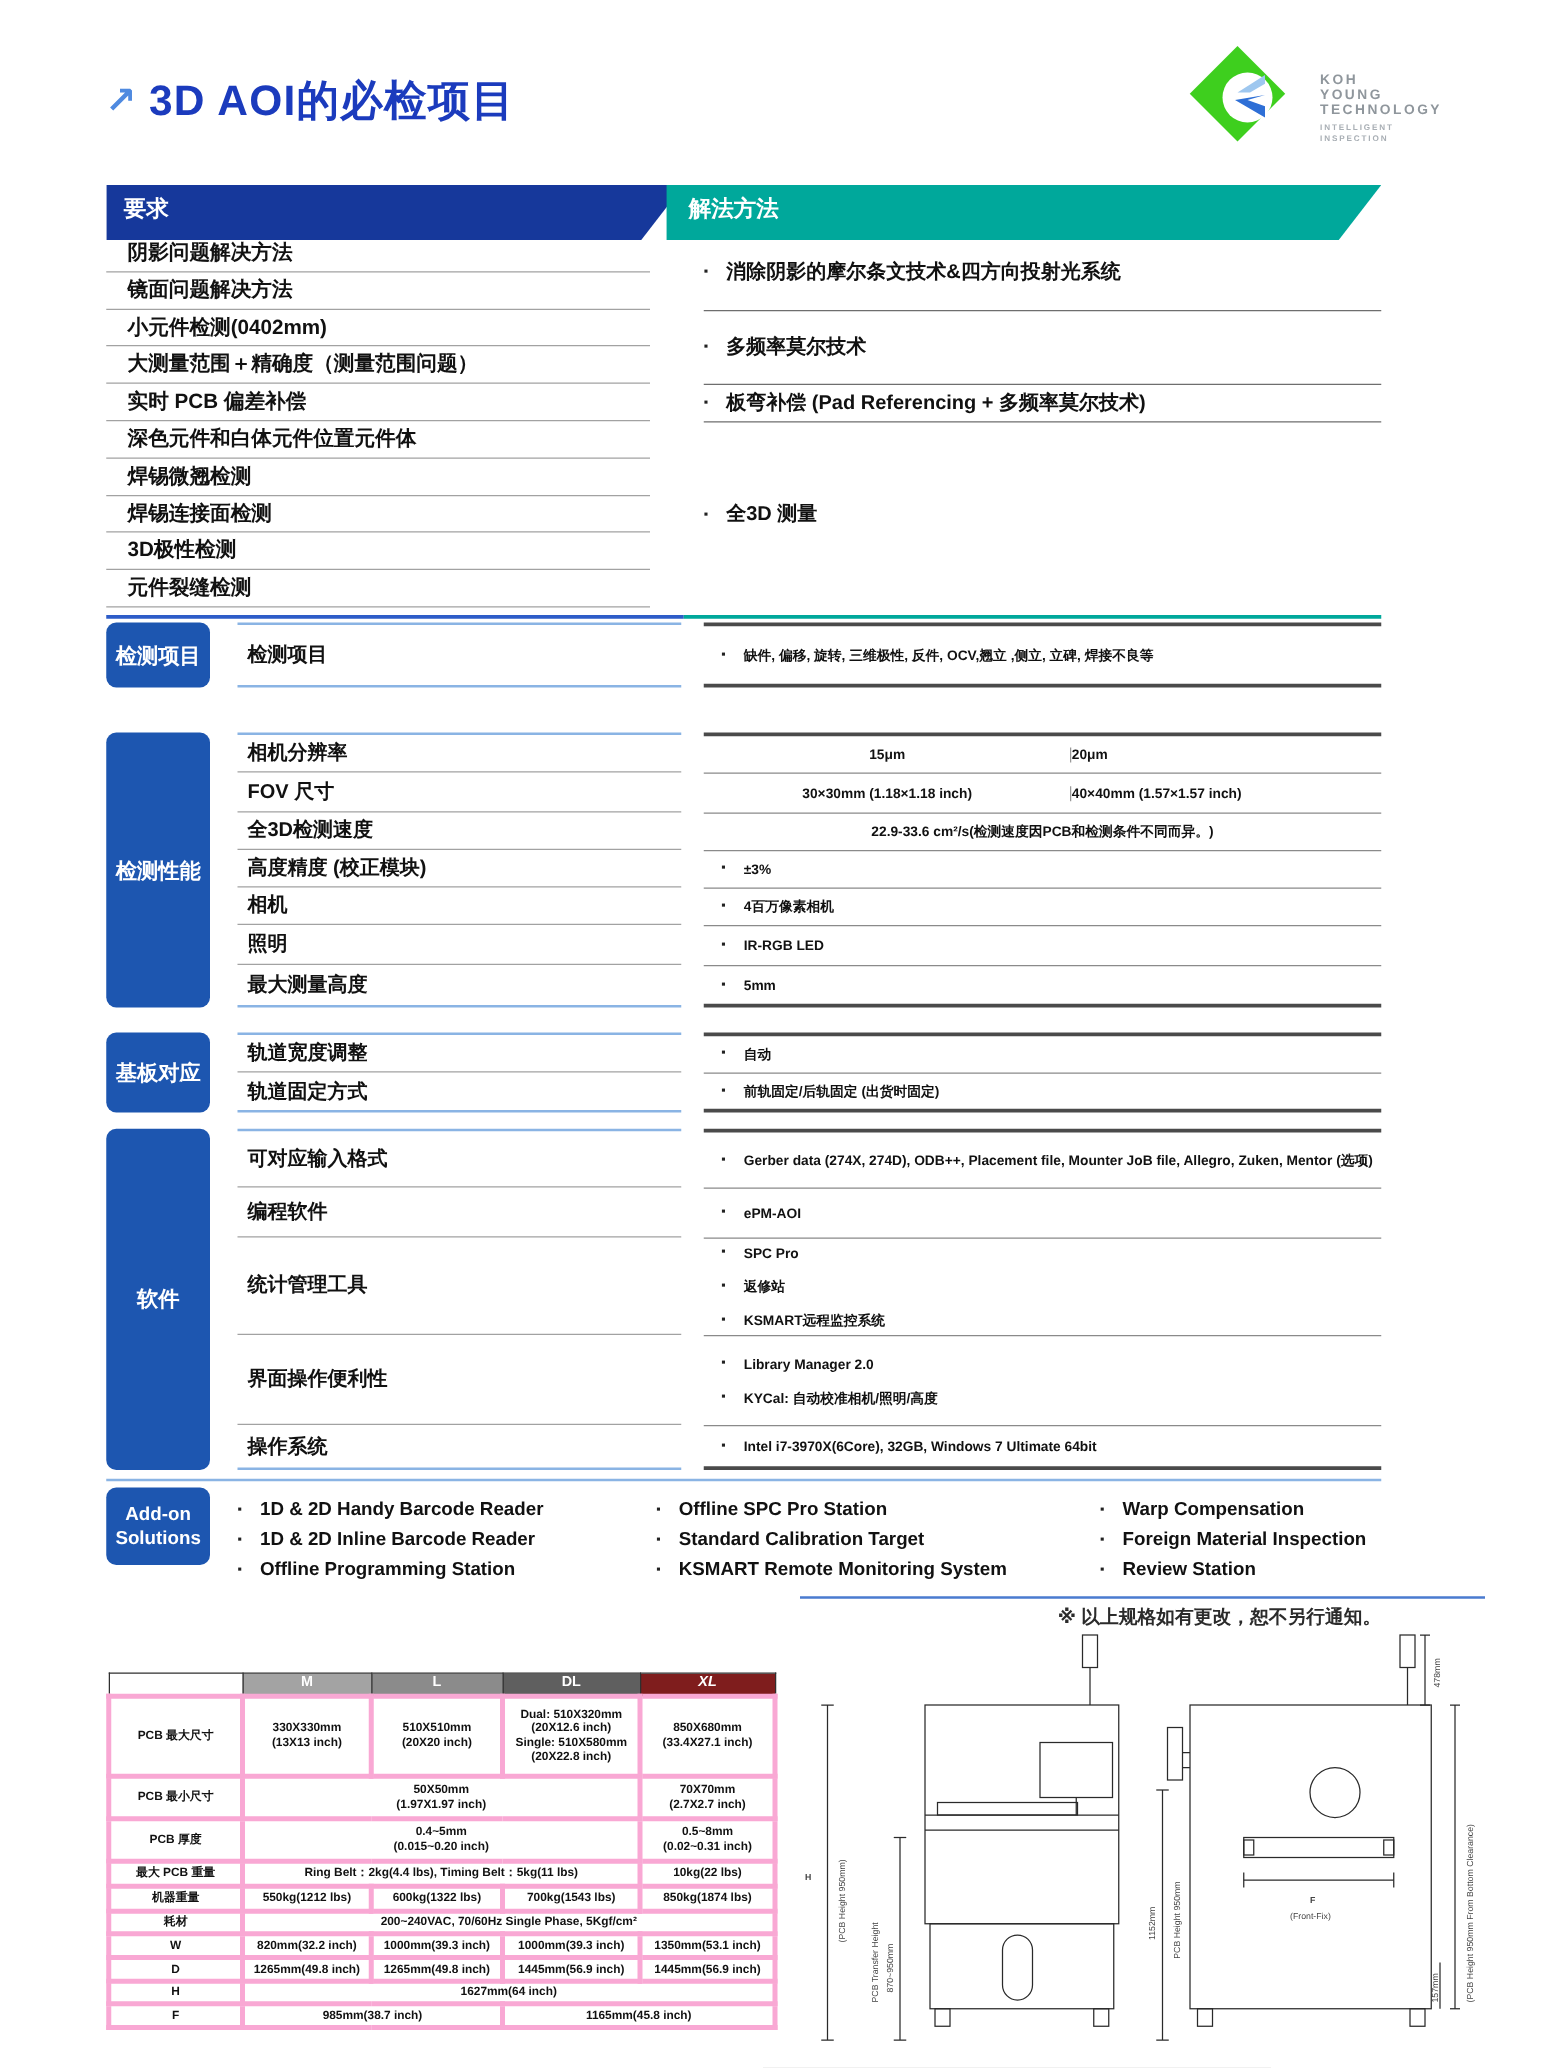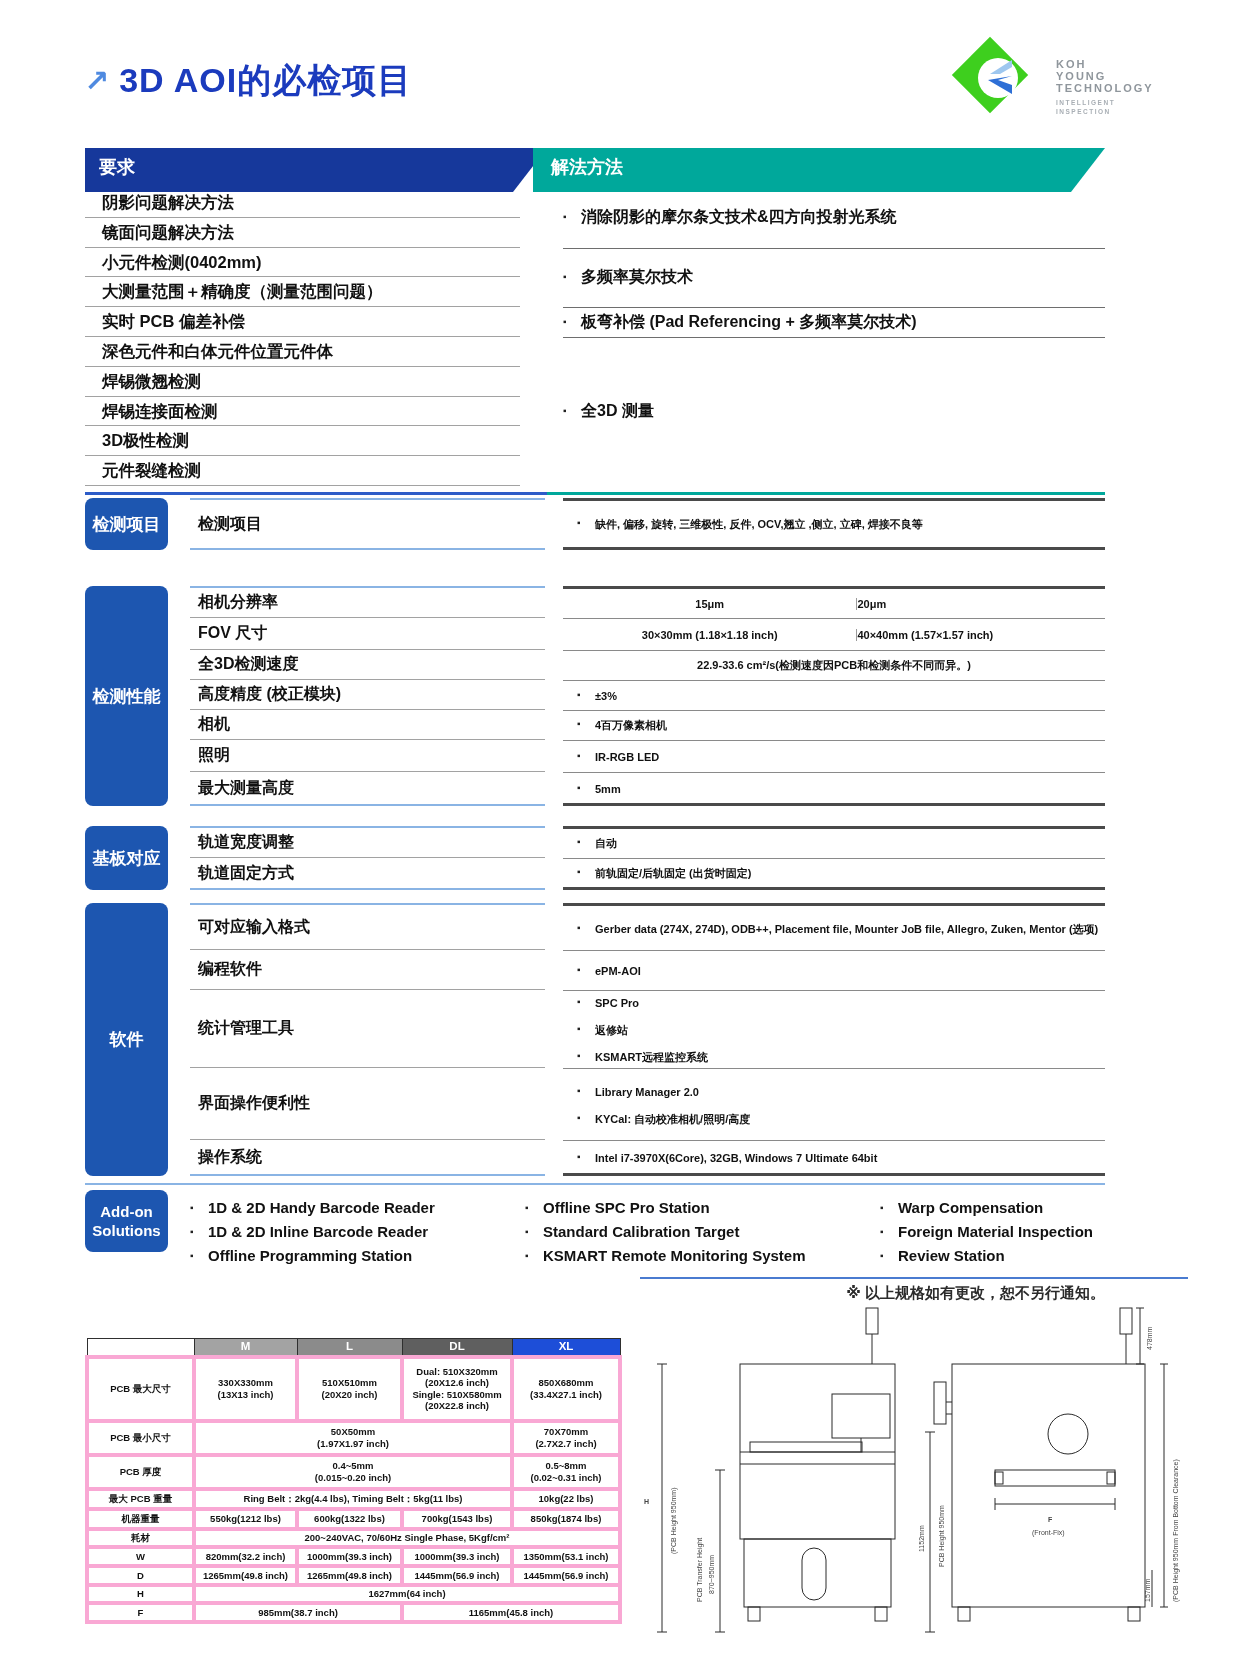--- a/index.html
+++ b/index.html
@@ -57,21 +57,21 @@
   .note-line{position:absolute;left:640px;top:1277px;width:548px;border-top:2px solid #4a7bd0;}
   .note{position:absolute;left:600px;top:1284px;width:505px;text-align:right;font-size:15px;font-weight:bold;color:#2b2b2b;}
   
   table.spec{position:absolute;left:85px;top:1338px;width:533px;border-collapse:collapse;table-layout:fixed;
              border-bottom:3px solid #4a7bd0;}
   table.spec td,table.spec th{border:4px solid #f9a8d4;font-weight:bold;text-align:center;vertical-align:middle;
              font-size:9.5px;line-height:1.2;padding:1px 1px;color:#111;}
   table.spec th{color:#fff;font-size:11.5px;border:1px solid #2f2f2f;}
   th.blank{border:none;background:#fff;}
   .rlabel{font-size:10.5px;}
-  .th-m{background:#a3a3a3;}.th-l{background:#8b8b8b;}.th-dl{background:#5f5f5f;}.th-xl{background:#1d4ed8;}
+  .th-m{background:#a3a3a3;}.th-l{background:#8b8b8b;}.th-dl{background:#5f5f5f;}.th-xl{background:#7f1d1d;font-style:italic;}
   
   .diagram{position:absolute;left:640px;top:1302px;}
   .diagram text{font-family:"Liberation Sans","DejaVu Sans",sans-serif;fill:#444;font-size:7px;}
 </style>
 </head>
 <body>
 
 <div class="page">
 
   <div class="title-row">

